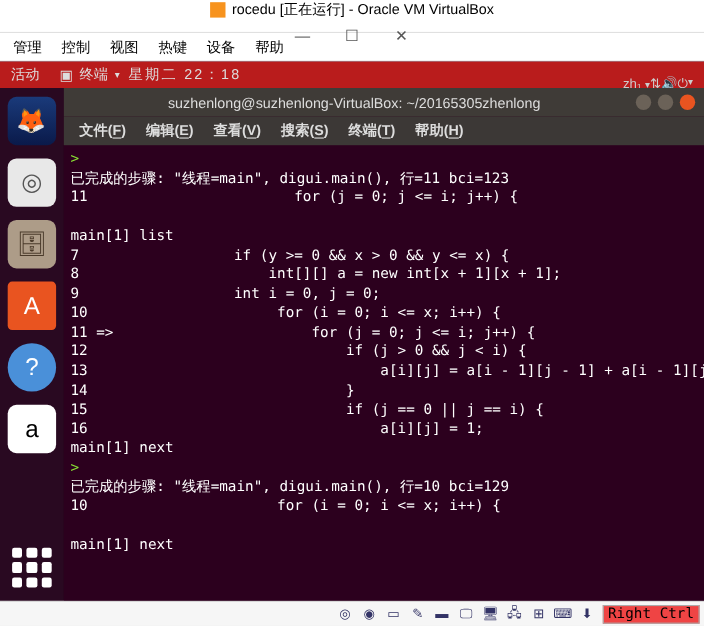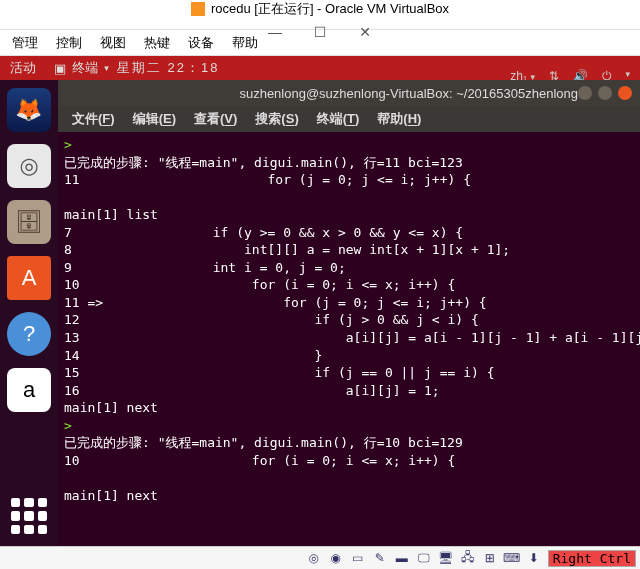--- a/index.html
+++ b/index.html
@@ -11,37 +11,37 @@
 .host-menu { height: 26px; display: flex; align-items: center; gap: 18px; padding: 0 12px; color: #000; font-size: 13px; border-bottom: 1px solid #e0e0e0; }
 .host-menu span { cursor: pointer; }
 
 .guest { position: relative; height: 490px; background: #2c001e; }
 
 .topbar { height: 24px; background: #b91c1c; display: flex; align-items: center; color: #ddd; font-size: 13px; }
 .activities { padding: 0 10px; }
 .term-badge { display: flex; align-items: center; gap: 6px; padding: 0 8px; }
 .tri-down { font-size: 9px; }
 .topbar-center { flex: 1; text-align: left; letter-spacing: 2px; }
-.top-right { display: flex; align-items: flex-start; gap: 14px; padding: 0 10px; color: #ccc; margin-top: 16px; }
+.top-right { display: flex; align-items: flex-start; padding: 0 10px; color: #ccc; margin-top: 16px; }
 .top-icon { font-size: 12px; cursor: pointer; }
 
 .launcher { position: absolute; left: 0; top: 24px; bottom: 0; width: 58px; background: rgba(40,15,35,0.6); display: flex; flex-direction: column; align-items: center; gap: 12px; padding-top: 8px; }
 .launcher-icon { width: 44px; height: 44px; border-radius: 8px; display: flex; align-items: center; justify-content: center; font-size: 22px; cursor: pointer; }
 .icon-ff { background: linear-gradient(#1a3a7a,#0a1a4a); color: #ff9a00; }
 .icon-music { background: #e8e8e8; color: #555; }
 .icon-files { background: #ad9c88; color: #4a3a2a; }
 .icon-store { background: #e95420; color: #fff; border-radius: 4px; }
 .icon-help { background: #4a90d9; color: #fff; border-radius: 50%; }
 .icon-amazon { background: #fff; color: #000; }
 .apps-grid { width: 36px; height: 36px; margin-top: auto; margin-bottom: 12px; display: grid; grid-template-columns: repeat(3,1fr); grid-template-rows: repeat(3,1fr); gap: 4px; cursor: pointer; }
 .apps-grid span { background: #fff; border-radius: 2px; }
 
 .term-window { position: absolute; left: 58px; right: 0; top: 24px; bottom: 0; background: #2c001e; }
 .term-title { height: 26px; background: #3f3b37; color: #ddd; font-size: 13px; display: flex; align-items: center; padding: 0 8px; }
-.term-title-text { flex: 1; text-align: right; }
+.term-title-text { flex: 1; text-align: center; }
 .term-btns { display: flex; gap: 6px; }
 .term-btn { width: 14px; height: 14px; border-radius: 50%; background: #6b6258; cursor: pointer; }
 .term-btn.close { background: #e95420; }
 .term-menu { height: 26px; display: flex; align-items: center; gap: 18px; padding: 0 14px; color: #ddd; font-size: 13px; background: #3c3836; font-weight: bold; }
 .term-menu span { cursor: pointer; }
 .term-menu u { text-decoration: underline; text-underline-offset: 2px; }
 
 .term-body { padding: 4px 6px; font-family: monospace; font-size: 13px; line-height: 1.35; color: #fff; height: calc(100% - 52px); overflow: hidden; }
 .term-body pre { font-family: monospace; }
 .prompt { color: #8ae234; }

